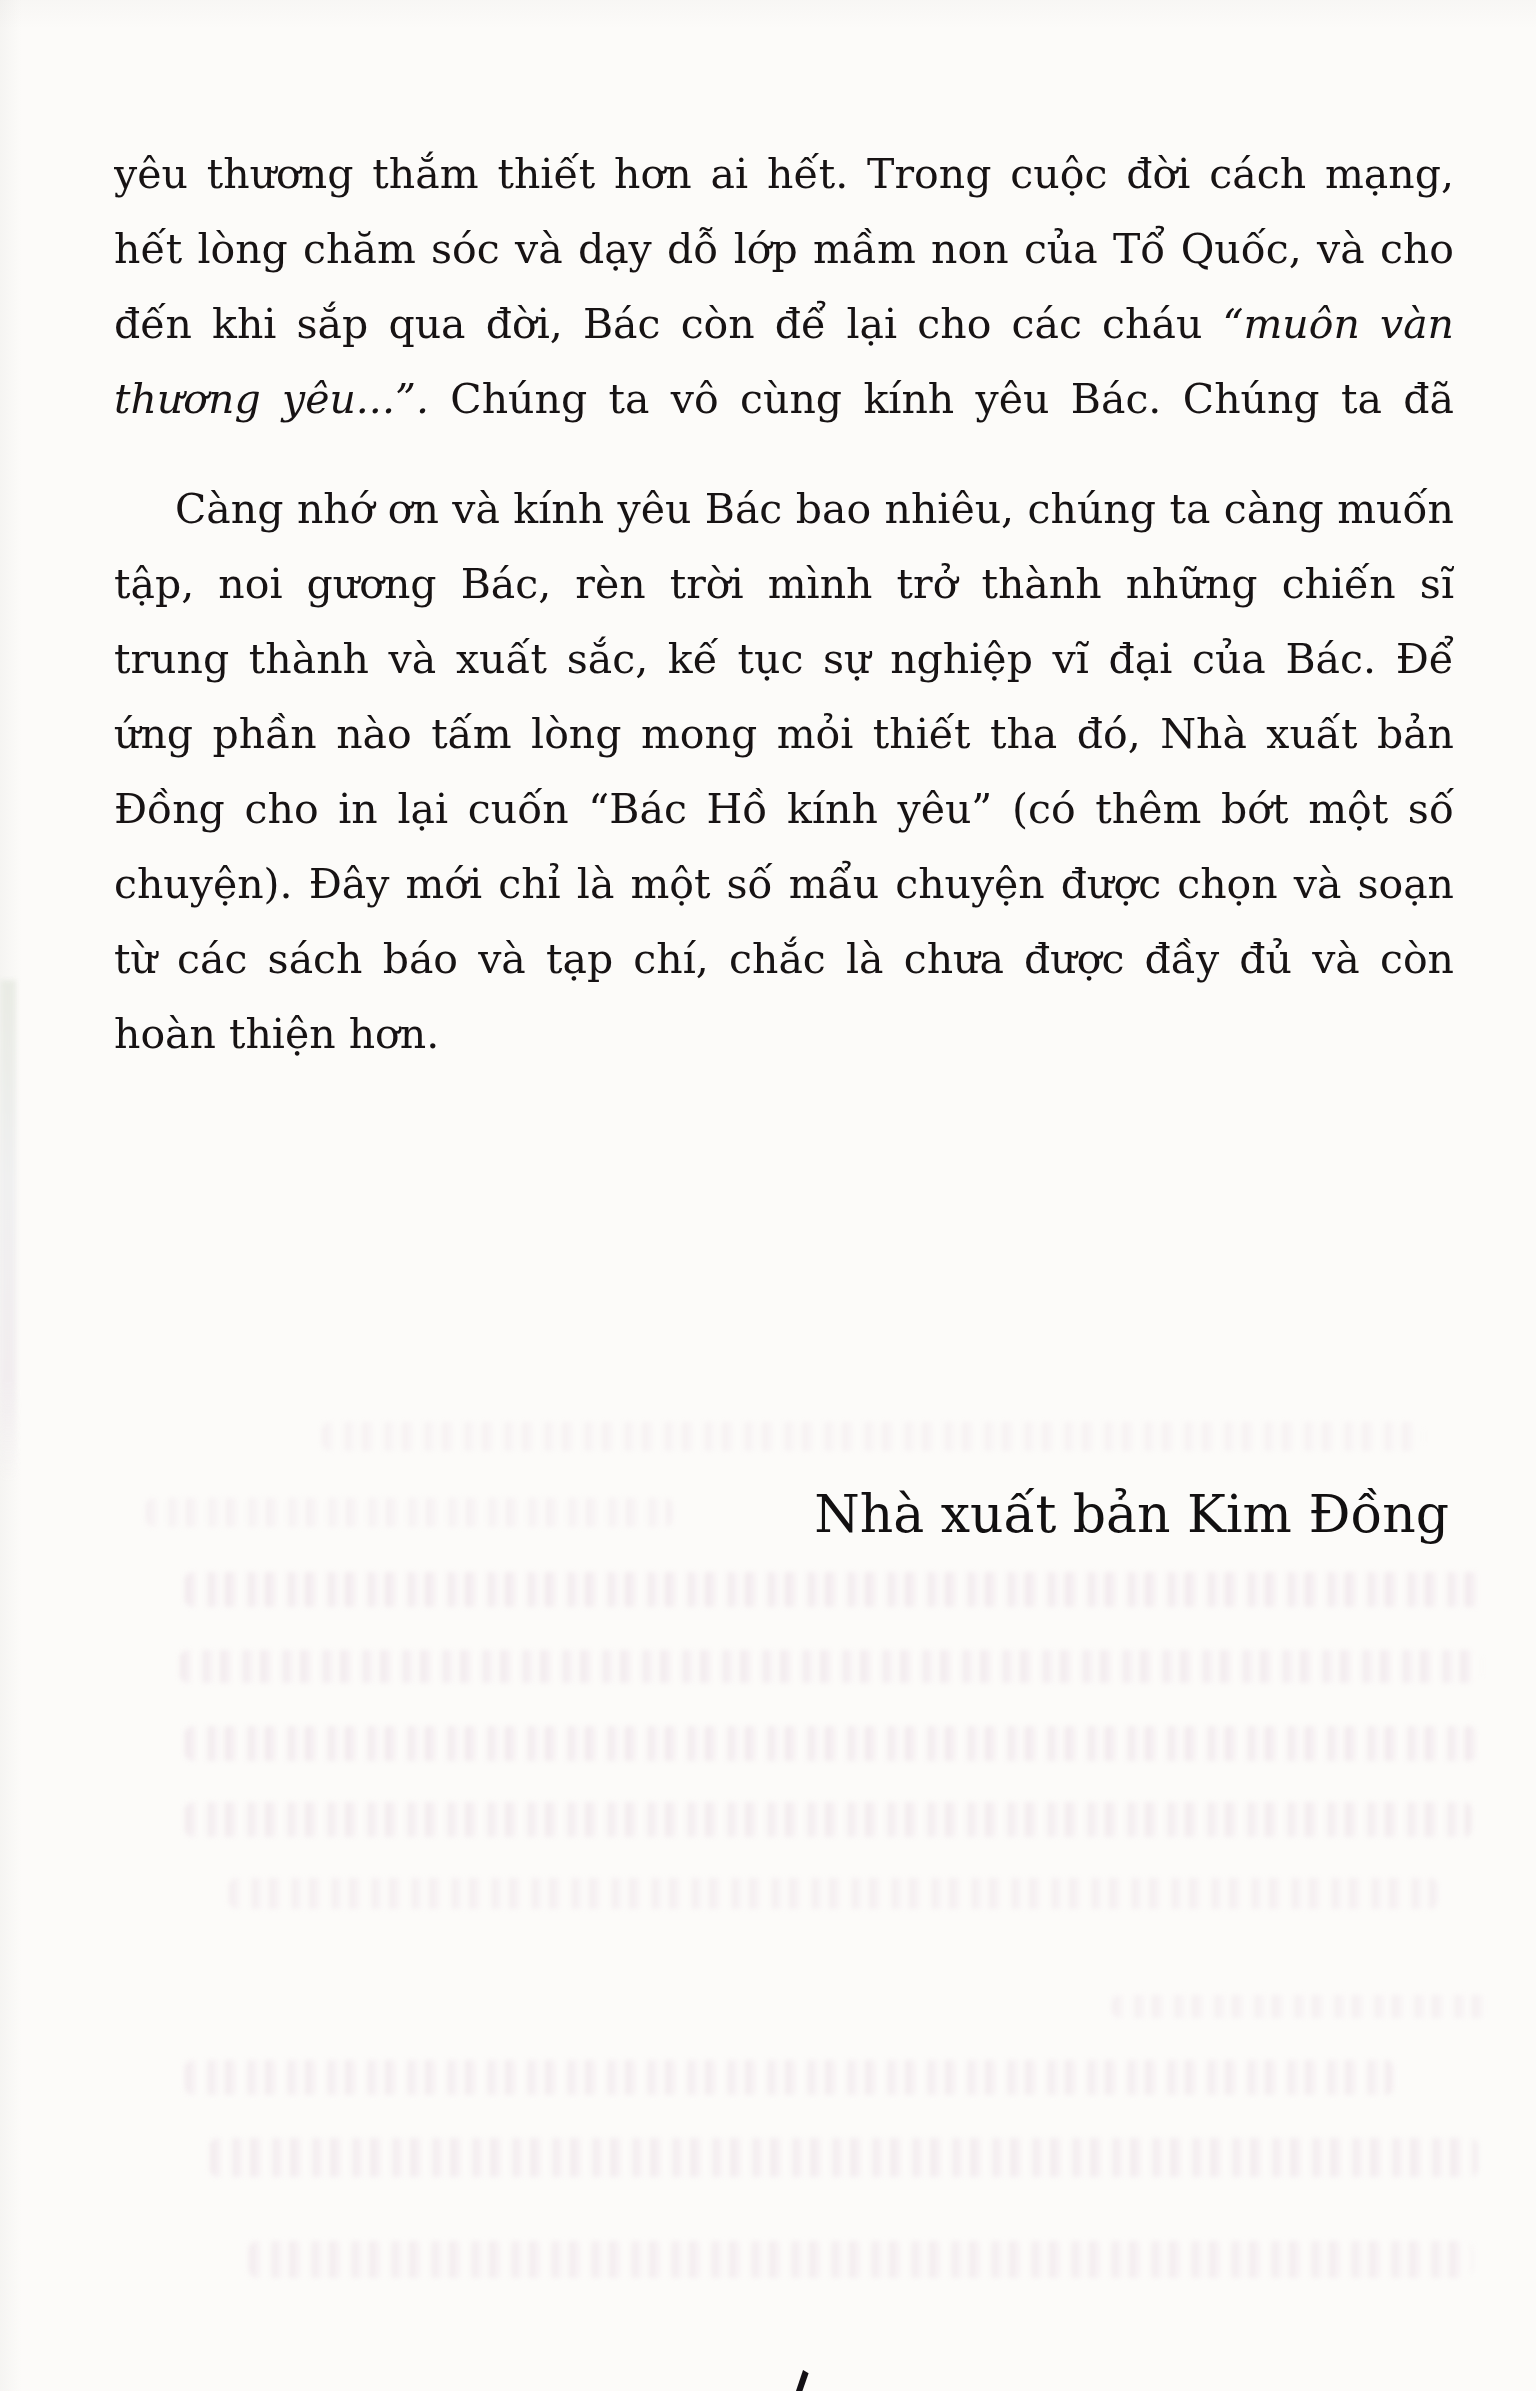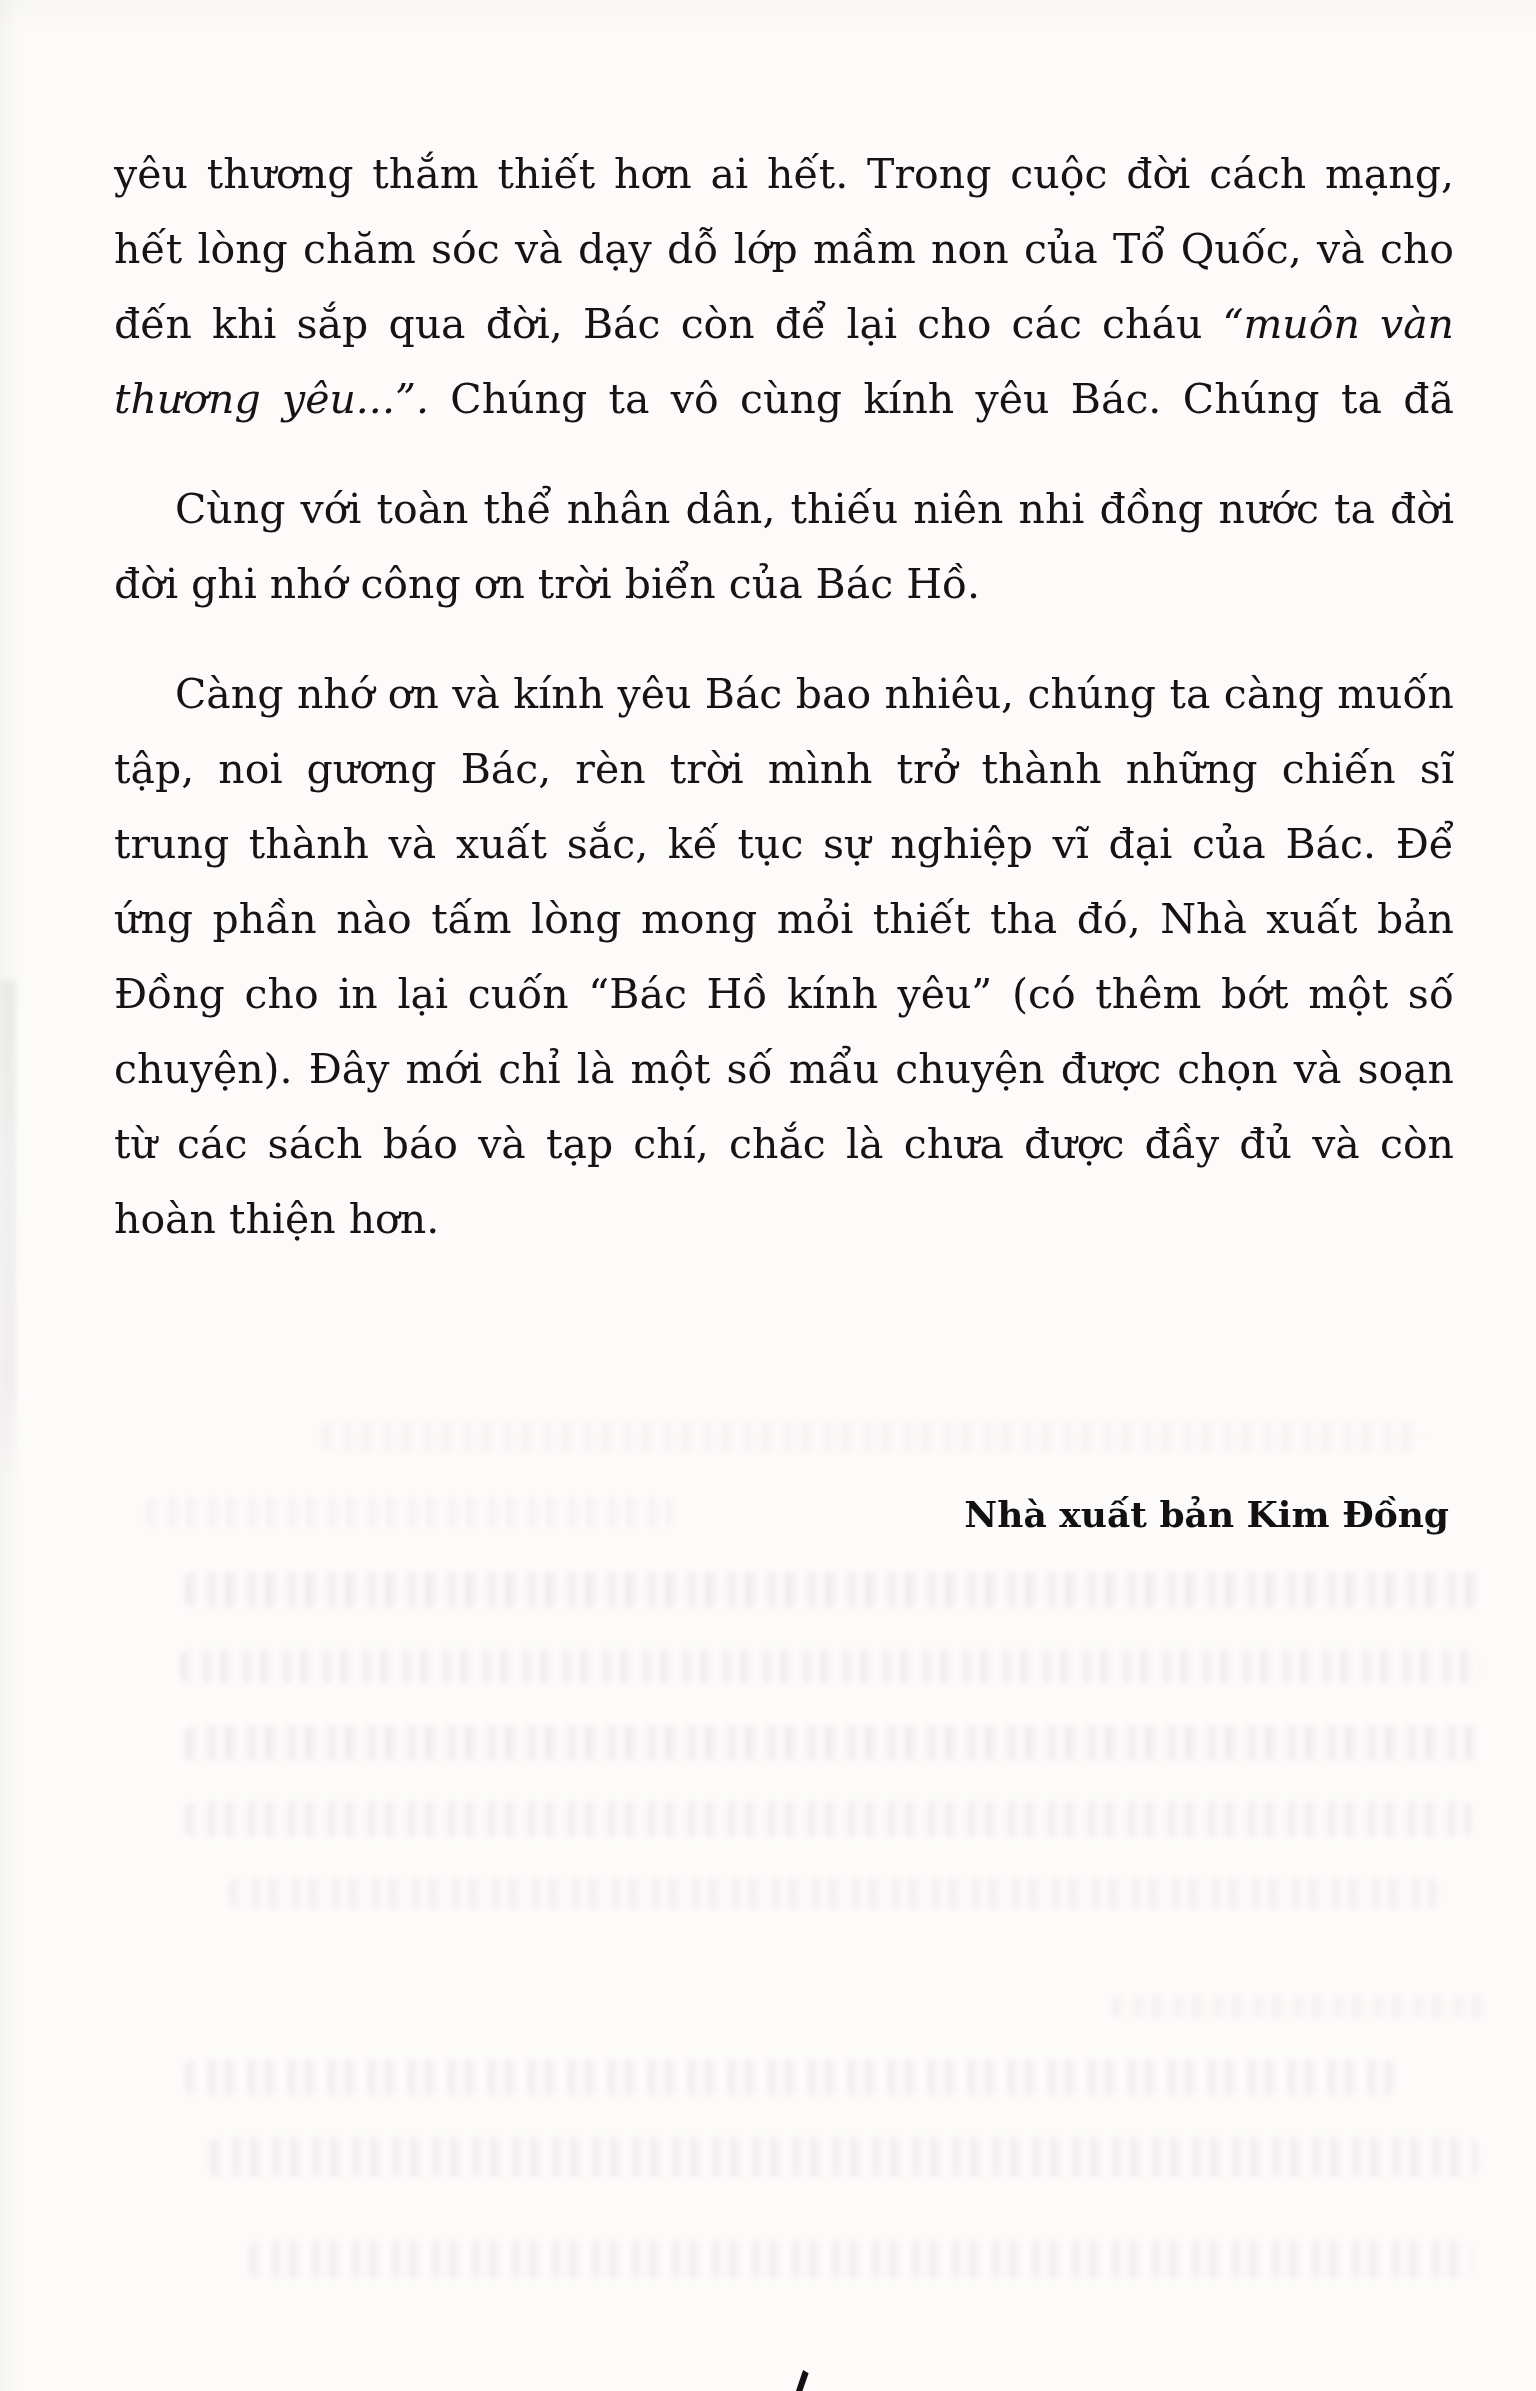--- a/index.html
+++ b/index.html
@@ -43,23 +43,23 @@
     text-align-last: left;
   }
   .line.indent {
     text-indent: 61px;
   }
   .it { font-style: italic; }
   .signature {
     position: absolute;
     top: 1486px;
     right: 88px;
-    font-size: 36px;
+    font-size: 52px;
     line-height: 57px;
-    font-weight: bold;
+    font-weight: normal;
     color: #121011;
   }
   .bleedthrough-layer {
     position: absolute;
     inset: 0;
     pointer-events: none;
   }
   .ghost {
     position: absolute;
     border-radius: 7.8px;
@@ -115,24 +115,20 @@
   <div class="edge-smudge"></div>
 
   <div class="text-block">
       <div class="para">
         <div class="line"><span>yêu thương thắm thiết hơn ai hết. Trong cuộc đời cách mạng, Bác</span></div>
         <div class="line"><span>hết lòng chăm sóc và dạy dỗ lớp mầm non của Tổ Quốc, và cho</span></div>
         <div class="line"><span>đến khi sắp qua đời, Bác còn để lại cho các cháu </span><span class="it">“muôn vàn tình</span></div>
         <div class="line"><span class="it">thương yêu...”.</span><span> Chúng ta vô cùng kính yêu Bác. Chúng ta đã từng</span></div>
       </div>
       <div class="para">
-        <div class="line indent"><span>Cùng với toàn thể nhân dân, thiếu niên nhi đồng nước ta đời</span></div>
-        <div class="line last"><span>đời ghi nhớ công ơn trời biển của Bác Hồ.</span></div>
-      </div>
-      <div class="para">
         <div class="line indent"><span>Càng nhớ ơn và kính yêu Bác bao nhiêu, chúng ta càng muốn</span></div>
         <div class="line"><span>tập, noi gương Bác, rèn trời mình trở thành những chiến sĩ</span></div>
         <div class="line"><span>trung thành và xuất sắc, kế tục sự nghiệp vĩ đại của Bác. Để đáp</span></div>
         <div class="line"><span>ứng phần nào tấm lòng mong mỏi thiết tha đó, Nhà xuất bản Kim</span></div>
         <div class="line"><span>Đồng cho in lại cuốn “Bác Hồ kính yêu” (có thêm bớt một số mẩu</span></div>
         <div class="line"><span>chuyện). Đây mới chỉ là một số mẩu chuyện được chọn và soạn lại</span></div>
         <div class="line"><span>từ các sách báo và tạp chí, chắc là chưa được đầy đủ và còn nhiều</span></div>
         <div class="line last"><span>hoàn thiện hơn.</span></div>
       </div>
     </div>

